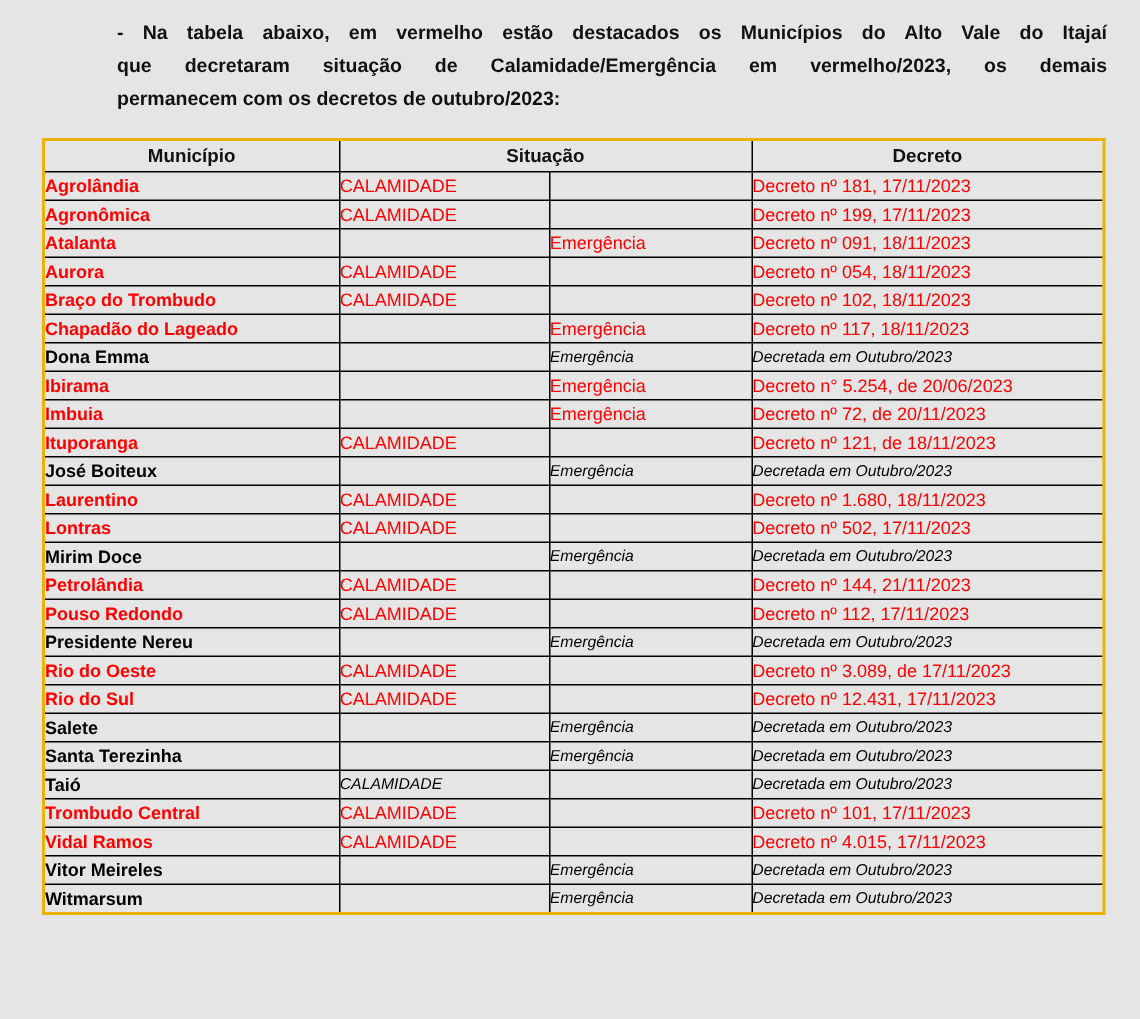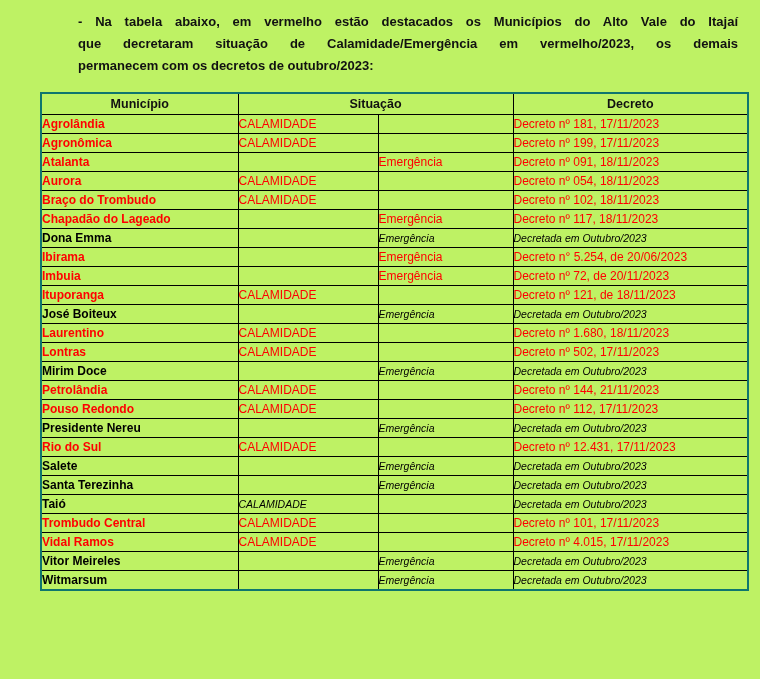--- a/index.html
+++ b/index.html
@@ -9,44 +9,44 @@
     width: 760px;
     height: 679px;
     overflow: hidden;
     font-family: "Liberation Sans", sans-serif;
     color: #000000;
   }
   .page {
     position: relative;
     width: 760px;
     height: 679px;
-    background: #bef264;
+    background: #e5e5e5;
   }
   .intro {
     position: absolute;
     left: 78px;
     top: 11px;
     width: 660px;
     font-weight: bold;
     font-size: 13px;
     line-height: 22px;
     color: #111111;
   }
   .intro .jline {
     text-align: justify;
     text-align-last: justify;
   }
   table.muni {
     position: absolute;
-    left: 40px;
+    left: 28px;
     top: 92px;
     width: 707px;
     border-collapse: collapse;
     table-layout: fixed;
-    border: 2px solid #0f766e;
+    border: 2px solid #eab308;
   }
   table.muni th, table.muni td {
     border: 1px solid #000000;
     padding: 0;
     vertical-align: middle;
     white-space: nowrap;
     overflow: hidden;
   }
   table.muni th {
     height: 20px;
@@ -193,20 +193,26 @@
       <td class="eme val"></td>
       <td class="dec val">Decreto nº 112, 17/11/2023</td>
     </tr>
     <tr class="b">
       <td class="mun">Presidente Nereu</td>
       <td class="cal val"></td>
       <td class="eme val">Emergência</td>
       <td class="dec val">Decretada em Outubro/2023</td>
     </tr>
     <tr class="r">
+      <td class="mun">Rio do Oeste</td>
+      <td class="cal val">CALAMIDADE</td>
+      <td class="eme val"></td>
+      <td class="dec val">Decreto nº 3.089, de 17/11/2023</td>
+    </tr>
+    <tr class="r">
       <td class="mun">Rio do Sul</td>
       <td class="cal val">CALAMIDADE</td>
       <td class="eme val"></td>
       <td class="dec val">Decreto nº 12.431, 17/11/2023</td>
     </tr>
     <tr class="b">
       <td class="mun">Salete</td>
       <td class="cal val"></td>
       <td class="eme val">Emergência</td>
       <td class="dec val">Decretada em Outubro/2023</td>

